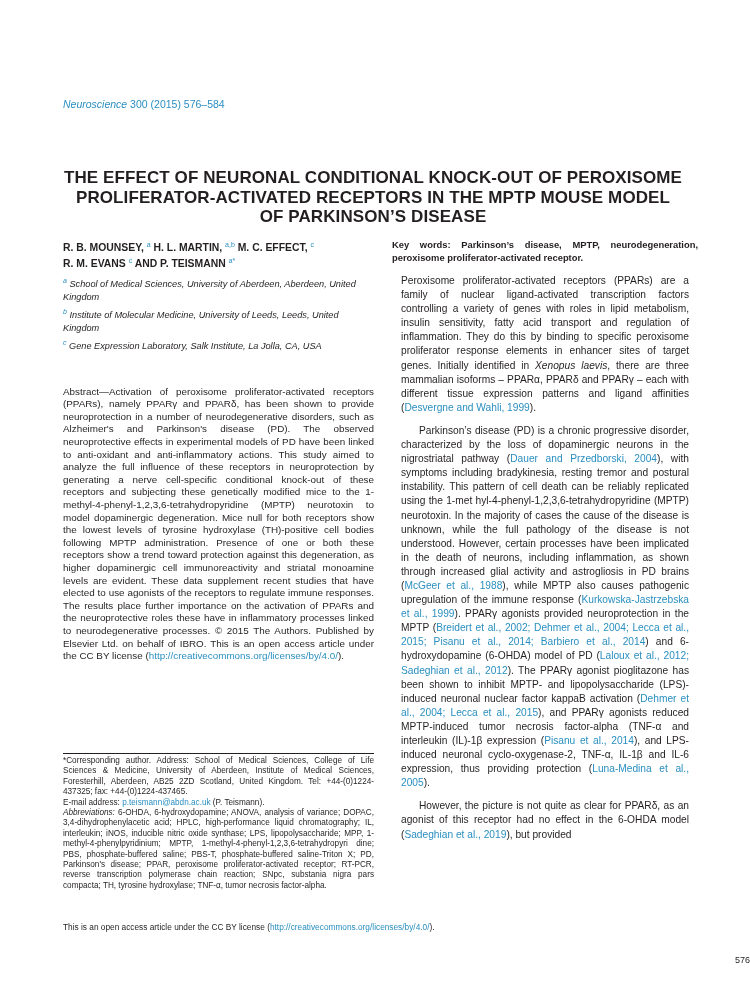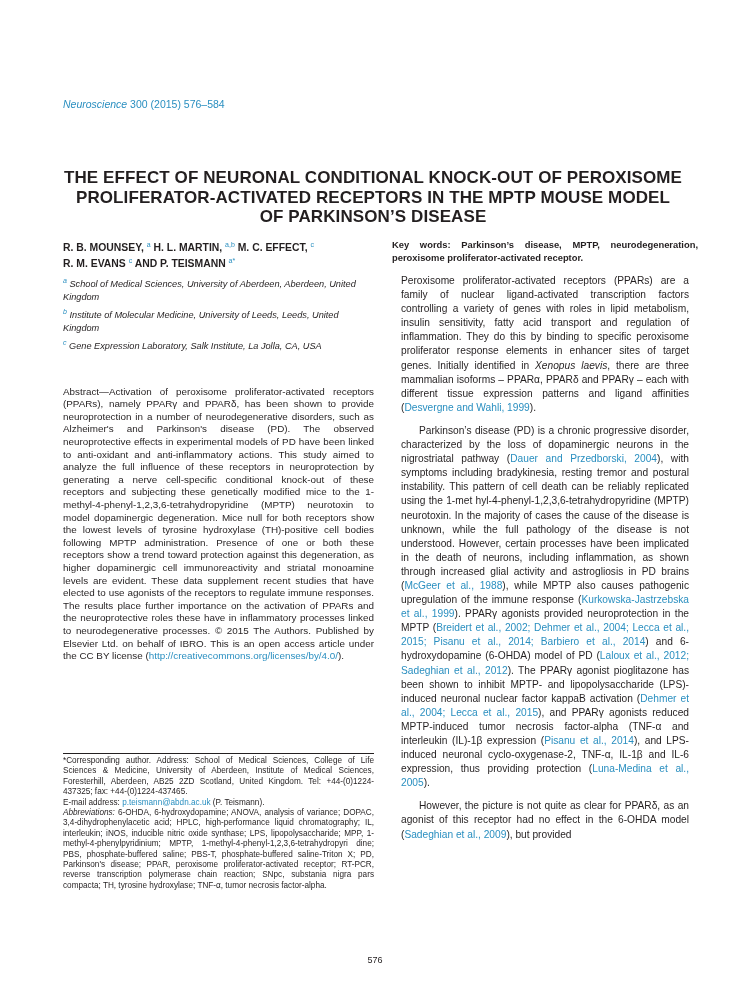--- a/index.html
+++ b/index.html
@@ -18,21 +18,21 @@
   .footnotes { position: absolute; left: 63px; top: 733px; width: 311px; border-top: 1px solid #231f20; padding-top: 2px; font-size: 8.2px; line-height: 10.4px; text-align: justify; margin-top: 20px; }
   .footnotes p { margin: 0; }
   .footnotes i { font-style: italic; }
   .keywords { font-size: 9.4px; font-weight: bold; line-height: 12.5px; text-align: justify; }
   .section-heading { margin-top: 31px; text-align: center; font-size: 12.2px; font-weight: bold; letter-spacing: 0.2px; }
   .body-text { margin-top: 10px; font-size: 10.2px; line-height: 14.1px; text-align: justify; }
   .body-text p { margin: 9px; }
   .body-text p.indent { text-indent: 18px; }
   .footer { position: absolute; left: 63px; top: 922px; width: 620px; font-size: 8.3px; line-height: 10.2px; }
   .footer div { white-space: nowrap; }
-  .page-num { position: absolute; left: 0; right: 0; top: 955px; text-align: center; font-size: 9px; }
+  .page-num { position: absolute; left: 0; right: 0; top: 955px; text-align: right; font-size: 9px; }
 </style>
 </head>
 <body>
 
 <div class="journal">
   <i>Neuroscience</i><span> 300 (2015) 576–584</span>
 </div>
 
 <h1 class="title" style="margin:0;">THE EFFECT OF NEURONAL CONDITIONAL KNOCK-OUT OF PEROXISOME PROLIFERATOR-ACTIVATED RECEPTORS IN THE MPTP MOUSE MODEL OF PARKINSON’S DISEASE</h1>
 
@@ -60,20 +60,21 @@
   <p>*Corresponding author. Address: School of Medical Sciences, College of Life Sciences &amp; Medicine, University of Aberdeen, Institute of Medical Sciences, Foresterhill, Aberdeen, AB25 2ZD Scotland, United Kingdom. Tel: +44-(0)1224-437325; fax: +44-(0)1224-437465.</p>
   <p><span>E-mail address: </span><a class="link">p.teismann@abdn.ac.uk</a><span> (P. Teismann).</span></p>
   <p><i>Abbreviations:</i><span> 6-OHDA, 6-hydroxydopamine; ANOVA, analysis of variance; DOPAC, 3,4-dihydrophenylacetic acid; HPLC, high-performance liquid chromatography; IL, interleukin; iNOS, inducible nitric oxide synthase; LPS, lipopolysaccharide; MPP, 1-methyl-4-phenylpyridinium; MPTP, 1-methyl-4-phenyl-1,2,3,6-tetrahydropyri dine; PBS, phosphate-buffered saline; PBS-T, phosphate-buffered saline-Triton X; PD, Parkinson's disease; PPAR, peroxisome proliferator-activated receptor; RT-PCR, reverse transcription polymerase chain reaction; SNpc, substania nigra pars compacta; TH, tyrosine hydroxylase; TNF-α, tumor necrosis factor-alpha.</span></p>
 </div>
 
 <div class="col-right">
   <div class="keywords">Key words: Parkinson’s disease, MPTP, neurodegeneration, peroxisome proliferator-activated receptor.</div>
   <div class="body-text">
     <p id="p1"><span>Peroxisome proliferator-activated receptors (PPARs) are a family of nuclear ligand-activated transcription factors controlling a variety of genes with roles in lipid metabolism, insulin sensitivity, fatty acid transport and regulation of inflammation. They do this by binding to specific peroxisome proliferator response elements in enhancer sites of target genes. Initially identified in </span><i>Xenopus laevis</i><span>, there are three mammalian isoforms – PPARα, PPARδ and PPARγ – each with different tissue expression patterns and ligand affinities (</span><a class="link">Desvergne and Wahli, 1999</a><span>).</span></p>
     <p id="p2" class="indent"><span>Parkinson’s disease (PD) is a chronic progressive disorder, characterized by the loss of dopaminergic neurons in the nigrostriatal pathway (</span><a class="link">Dauer and Przedborski, 2004</a><span>), with symptoms including bradykinesia, resting tremor and postural instability. This pattern of cell death can be reliably replicated using the 1-met hyl-4-phenyl-1,2,3,6-tetrahydropyridine (MPTP) neurotoxin. In the majority of cases the cause of the disease is unknown, while the full pathology of the disease is not understood. However, certain processes have been implicated in the death of neurons, including inflammation, as shown through increased glial activity and astrogliosis in PD brains (</span><a class="link">McGeer et al., 1988</a><span>), while MPTP also causes pathogenic upregulation of the immune response (</span><a class="link">Kurkowska-Jastrzebska et al., 1999</a><span>). PPARγ agonists provided neuroprotection in the MPTP (</span><a class="link">Breidert et al., 2002; Dehmer et al., 2004; Lecca et al., 2015; Pisanu et al., 2014; Barbiero et al., 2014</a><span>) and 6-hydroxydopamine (6-OHDA) model of PD (</span><a class="link">Laloux et al., 2012; Sadeghian et al., 2012</a><span>). The PPARγ agonist pioglitazone has been shown to inhibit MPTP- and lipopolysaccharide (LPS)-induced neuronal nuclear factor kappaB activation (</span><a class="link">Dehmer et al., 2004; Lecca et al., 2015</a><span>), and PPARγ agonists reduced MPTP-induced tumor necrosis factor-alpha (TNF-α and interleukin (IL)-1β expression (</span><a class="link">Pisanu et al., 2014</a><span>), and LPS-induced neuronal cyclo-oxygenase-2, TNF-α, IL-1β and IL-6 expression, thus providing protection (</span><a class="link">Luna-Medina et al., 2005</a><span>).</span></p>
-    <p id="p3" class="indent"><span>However, the picture is not quite as clear for PPARδ, as an agonist of this receptor had no effect in the 6-OHDA model (</span><a class="link">Sadeghian et al., 2009</a><span>), but provided</span></p>
+    <p id="p3" class="indent"><span>However, the picture is not quite as clear for PPARδ, as an agonist of this receptor had no effect in the 6-OHDA model (</span><a class="link">Sadeghian et al., 2019</a><span>), but provided</span></p>
   </div>
 </div>
 
 <div class="footer">
+  <div><span>This is an open access article under the CC BY license (</span><a class="link">http://creativecommons.org/licenses/by/4.0/</a><span>).</span></div>
 </div>
 
 <div class="page-num">576</div>
 
 </body></html>

